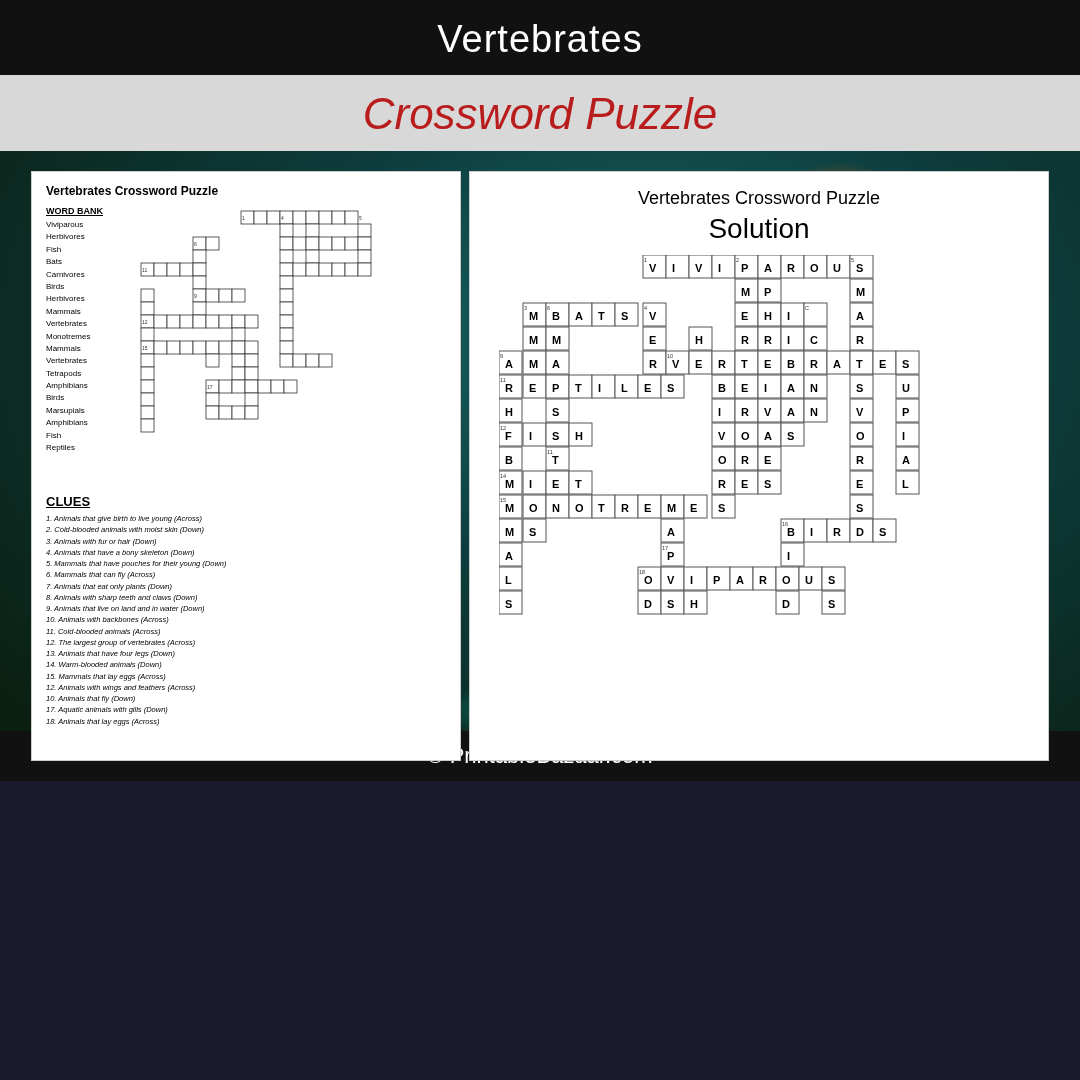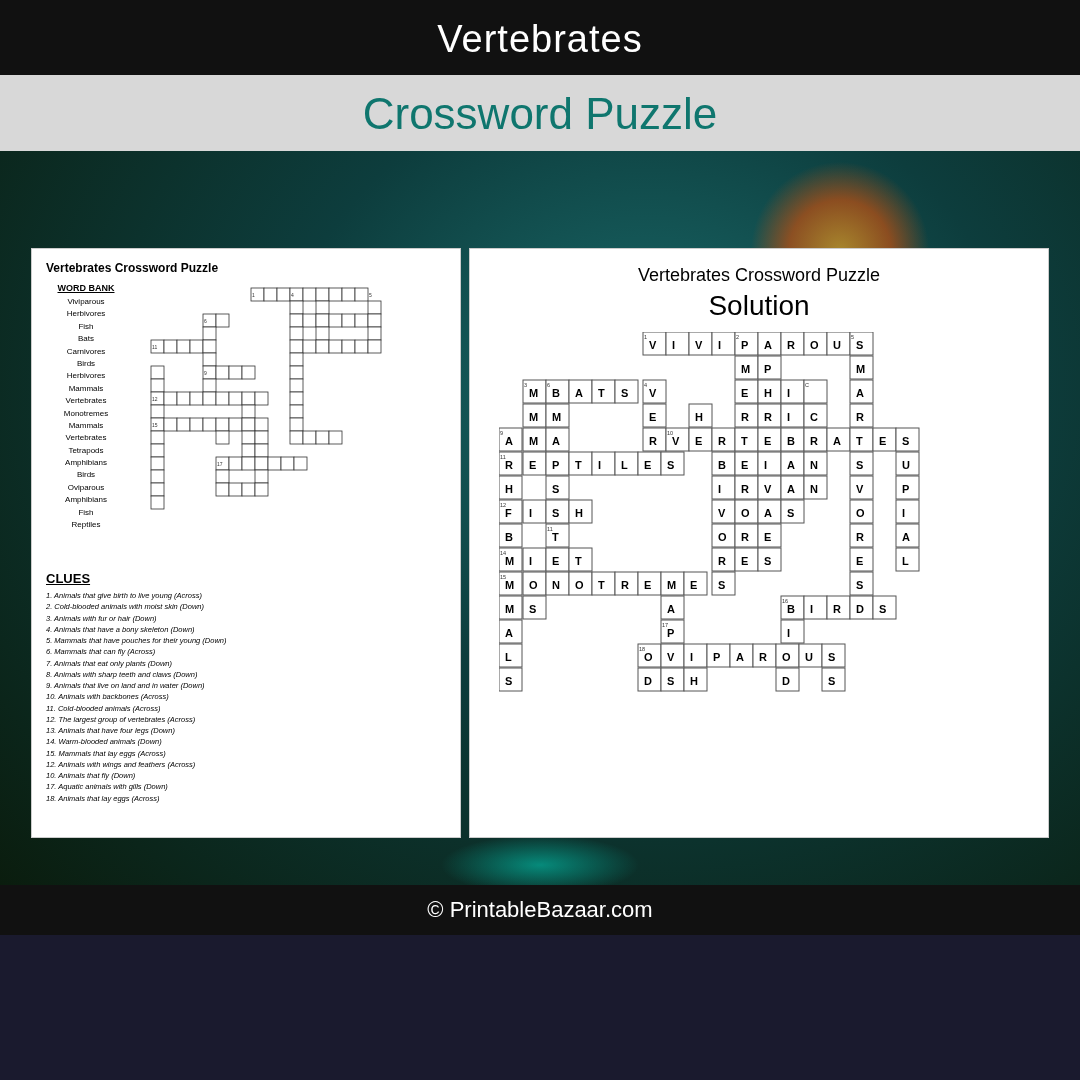--- a/index.html
+++ b/index.html
@@ -26,30 +26,31 @@
     }
 
     
     .subtitle-bar {
       background: #d8d8d8;
       width: 100%;
       padding: 14px 0 12px;
       text-align: center;
     }
     .subtitle-bar h2 {
-      color: #0f766e;
+      color: #b91c1c;
       font-size: 44px;
       font-weight: 400;
+      font-style: italic;
     }
 
     
     .bg-area {
       position: relative;
       width: 100%;
-      height: 784px;
+      height: 630px;
       background: radial-gradient(ellipse at 60% 30%, #1a6b6b 0%, #0d3d3d 40%, #0a1a0a 100%);
       overflow: hidden;
       display: flex;
       align-items: center;
       justify-content: center;
     }
 
     
     .bg-deco {
       position: absolute;
@@ -99,21 +100,20 @@
     .card-left .card-title {
       font-size: 12px;
       font-weight: bold;
       margin-bottom: 8px;
     }
 
     .word-bank-section {
       display: flex;
       gap: 10px;
       margin-bottom: 6px;
-      text-align: center;
     }
 
     .word-bank-list {
       font-size: 8px;
       line-height: 1.55;
       min-width: 80px;
     }
 
     .word-bank-label {
       font-size: 9px;
@@ -225,21 +225,21 @@
             <div>Birds</div>
             <div>Herbivores</div>
             <div>Mammals</div>
             <div>Vertebrates</div>
             <div>Monotremes</div>
             <div>Mammals</div>
             <div>Vertebrates</div>
             <div>Tetrapods</div>
             <div>Amphibians</div>
             <div>Birds</div>
-            <div>Oviparous</div>
+            <div>Marsupials</div>
             <div>Amphibians</div>
             <div>Fish</div>
             <div>Reptiles</div>
           </div>
         </div>
 
         <div class="grid-placeholder">
           <svg width="290" height="290">
 
             <g fill="white" stroke="#333" stroke-width="0.8">

